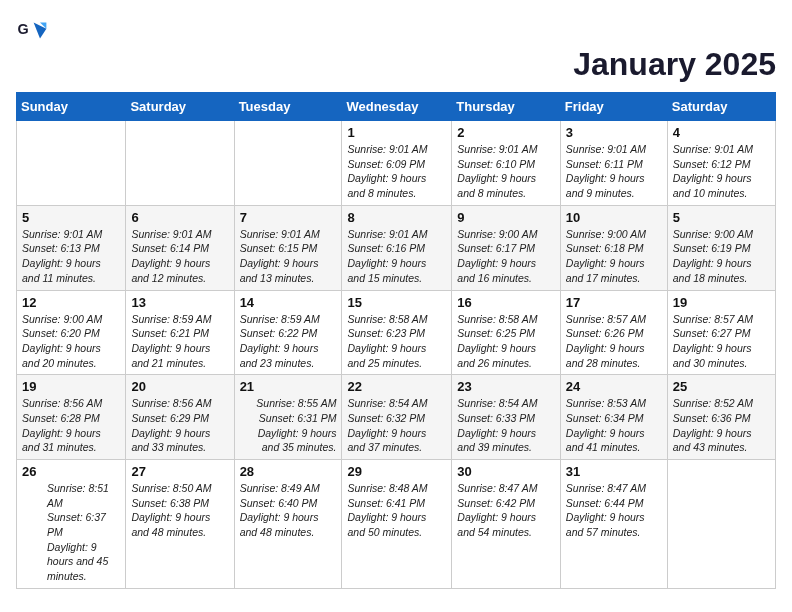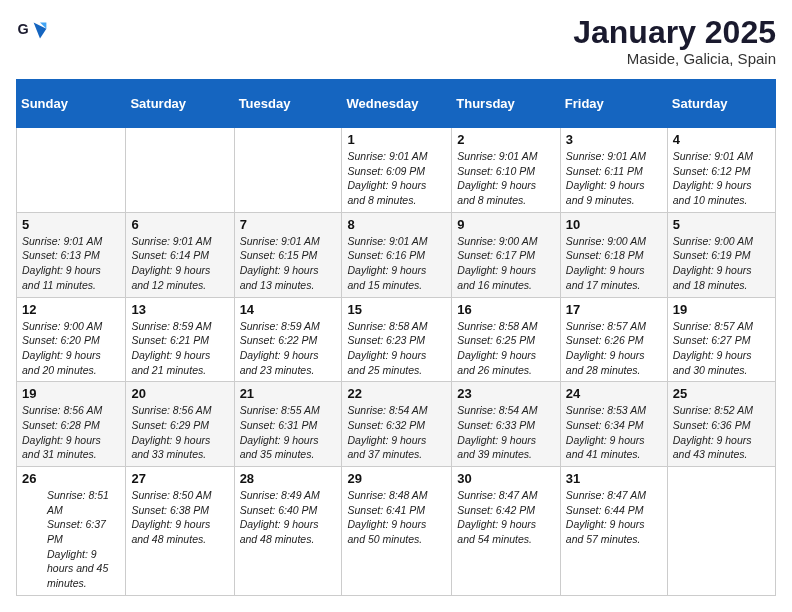--- a/index.html
+++ b/index.html
@@ -35,35 +35,36 @@
       height: 32px;
     }
     .title-block {
       text-align: right;
     }
     .month-title {
       font-size: 32px;
       font-weight: bold;
       color: #1a1a2e;
       line-height: 1;
+      margin-top: 32px;
     }
     .location-title {
       font-size: 15px;
       color: #333;
       margin-top: 2px;
     }
     .calendar {
       width: 100%;
       border-collapse: collapse;
       font-size: 11px;
     }
     .calendar thead tr th {
       background-color: #1565c0;
       color: #fff;
-      padding: 16px 4px;
+      padding: 6px 4px;
       text-align: left;
       font-size: 13px;
       font-weight: bold;
       border: 1px solid #1565c0;
     }
     .calendar tbody tr td {
       border: 1px solid #ccc;
       vertical-align: top;
       padding: 4px 5px;
       width: 113px;
@@ -95,21 +96,20 @@
 <div class="header">
   <div class="logo">
     <svg class="logo-icon" viewBox="0 0 40 40">
       <text x="2" y="22" font-size="18" font-weight="bold" fill="#1a1a2e">G</text>
       <polygon points="22,8 38,16 30,28" fill="#1565c0"></polygon>
       <polygon points="30,8 38,16 38,8" fill="#42a5f5"></polygon>
     </svg>
   </div>
   <div class="title-block">
     <div class="month-title">January 2025</div>
-    <div class="location-title">Maside, Galicia, Spain</div>
   </div>
 </div>
 
 <table class="calendar">
   <thead>
     <tr id="header-row">
         <th>Sunday</th>
         <th>Saturday</th>
         <th>Tuesday</th>
         <th>Wednesday</th>
@@ -244,21 +244,21 @@
 Daylight: 9 hours and 31 minutes.</div>
         </td>
         <td>
           <div class="day-num">20</div>
           <div class="day-info" style="white-space: pre-line;">Sunrise: 8:56 AM
 Sunset: 6:29 PM
 Daylight: 9 hours and 33 minutes.</div>
         </td>
         <td>
           <div class="day-num">21</div>
-          <div class="day-info" style="white-space: pre-line;">Sunrise: 8:55 AM
+          <div class="day-info" style="white-space: pre-line; text-align: right;">Sunrise: 8:55 AM
 Sunset: 6:31 PM
 Daylight: 9 hours and 35 minutes.</div>
         </td>
         <td>
           <div class="day-num">22</div>
           <div class="day-info" style="white-space: pre-line;">Sunrise: 8:54 AM
 Sunset: 6:32 PM
 Daylight: 9 hours and 37 minutes.</div>
         </td>
         <td>

